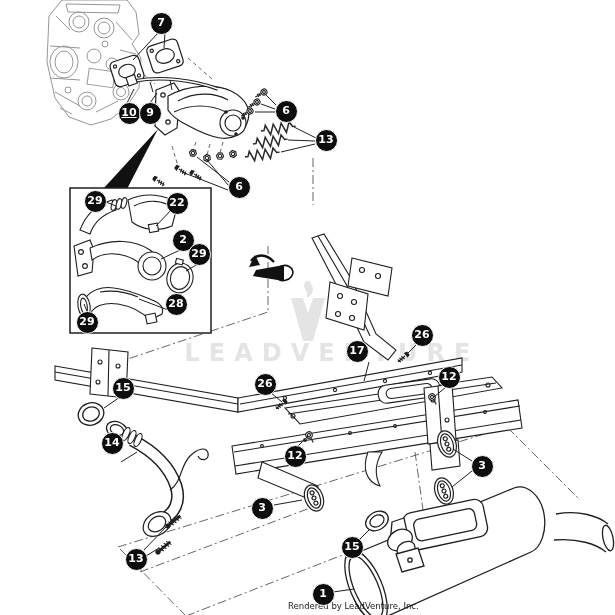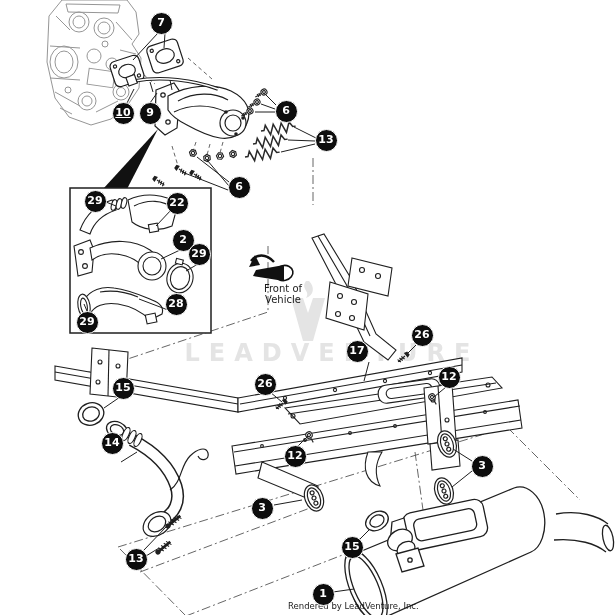--- a/index.html
+++ b/index.html
@@ -321,26 +321,25 @@
   </g>
 
   <g>
     <ellipse cx="284" cy="273" rx="9" ry="7.5" transform="rotate(-12 284 273)" fill="#fff" stroke="#111" stroke-width="1.6"></ellipse>
     <path d="M284,265 L256,270 L253,276 L284,281 Z" fill="#111" stroke="none"></path>
     <path d="M274,262 C266,253 256,254 251,261" fill="none" stroke="#111" stroke-width="2.4"></path>
     <path d="M255,255 L249,267 L260,265 Z" fill="#111" stroke="none"></path>
   </g>
 </svg>
 
-<div class="txt" id="fov-label">Front of Vehicle</div>
 <div class="txt" id="rendered-by">Rendered by LeadVenture, Inc.</div>
 
 <div>
       <div class="callout" style="left: 161px; top: 23px;">7</div>
-      <div class="callout" style="left: 123px; top: 113px; text-decoration: underline;">10</div>
+      <div class="callout" style="left: 129px; top: 113px; text-decoration: underline;">10</div>
       <div class="callout" style="left: 150px; top: 113px;">9</div>
       <div class="callout" style="left: 286px; top: 111px;">6</div>
       <div class="callout" style="left: 326px; top: 140px;">13</div>
       <div class="callout" style="left: 239px; top: 187px;">6</div>
       <div class="callout" style="left: 95px; top: 201px;">29</div>
       <div class="callout" style="left: 177px; top: 203px;">22</div>
       <div class="callout" style="left: 183px; top: 240px;">2</div>
       <div class="callout" style="left: 199px; top: 254px;">29</div>
       <div class="callout" style="left: 176px; top: 304px;">28</div>
       <div class="callout" style="left: 87px; top: 322px;">29</div>

